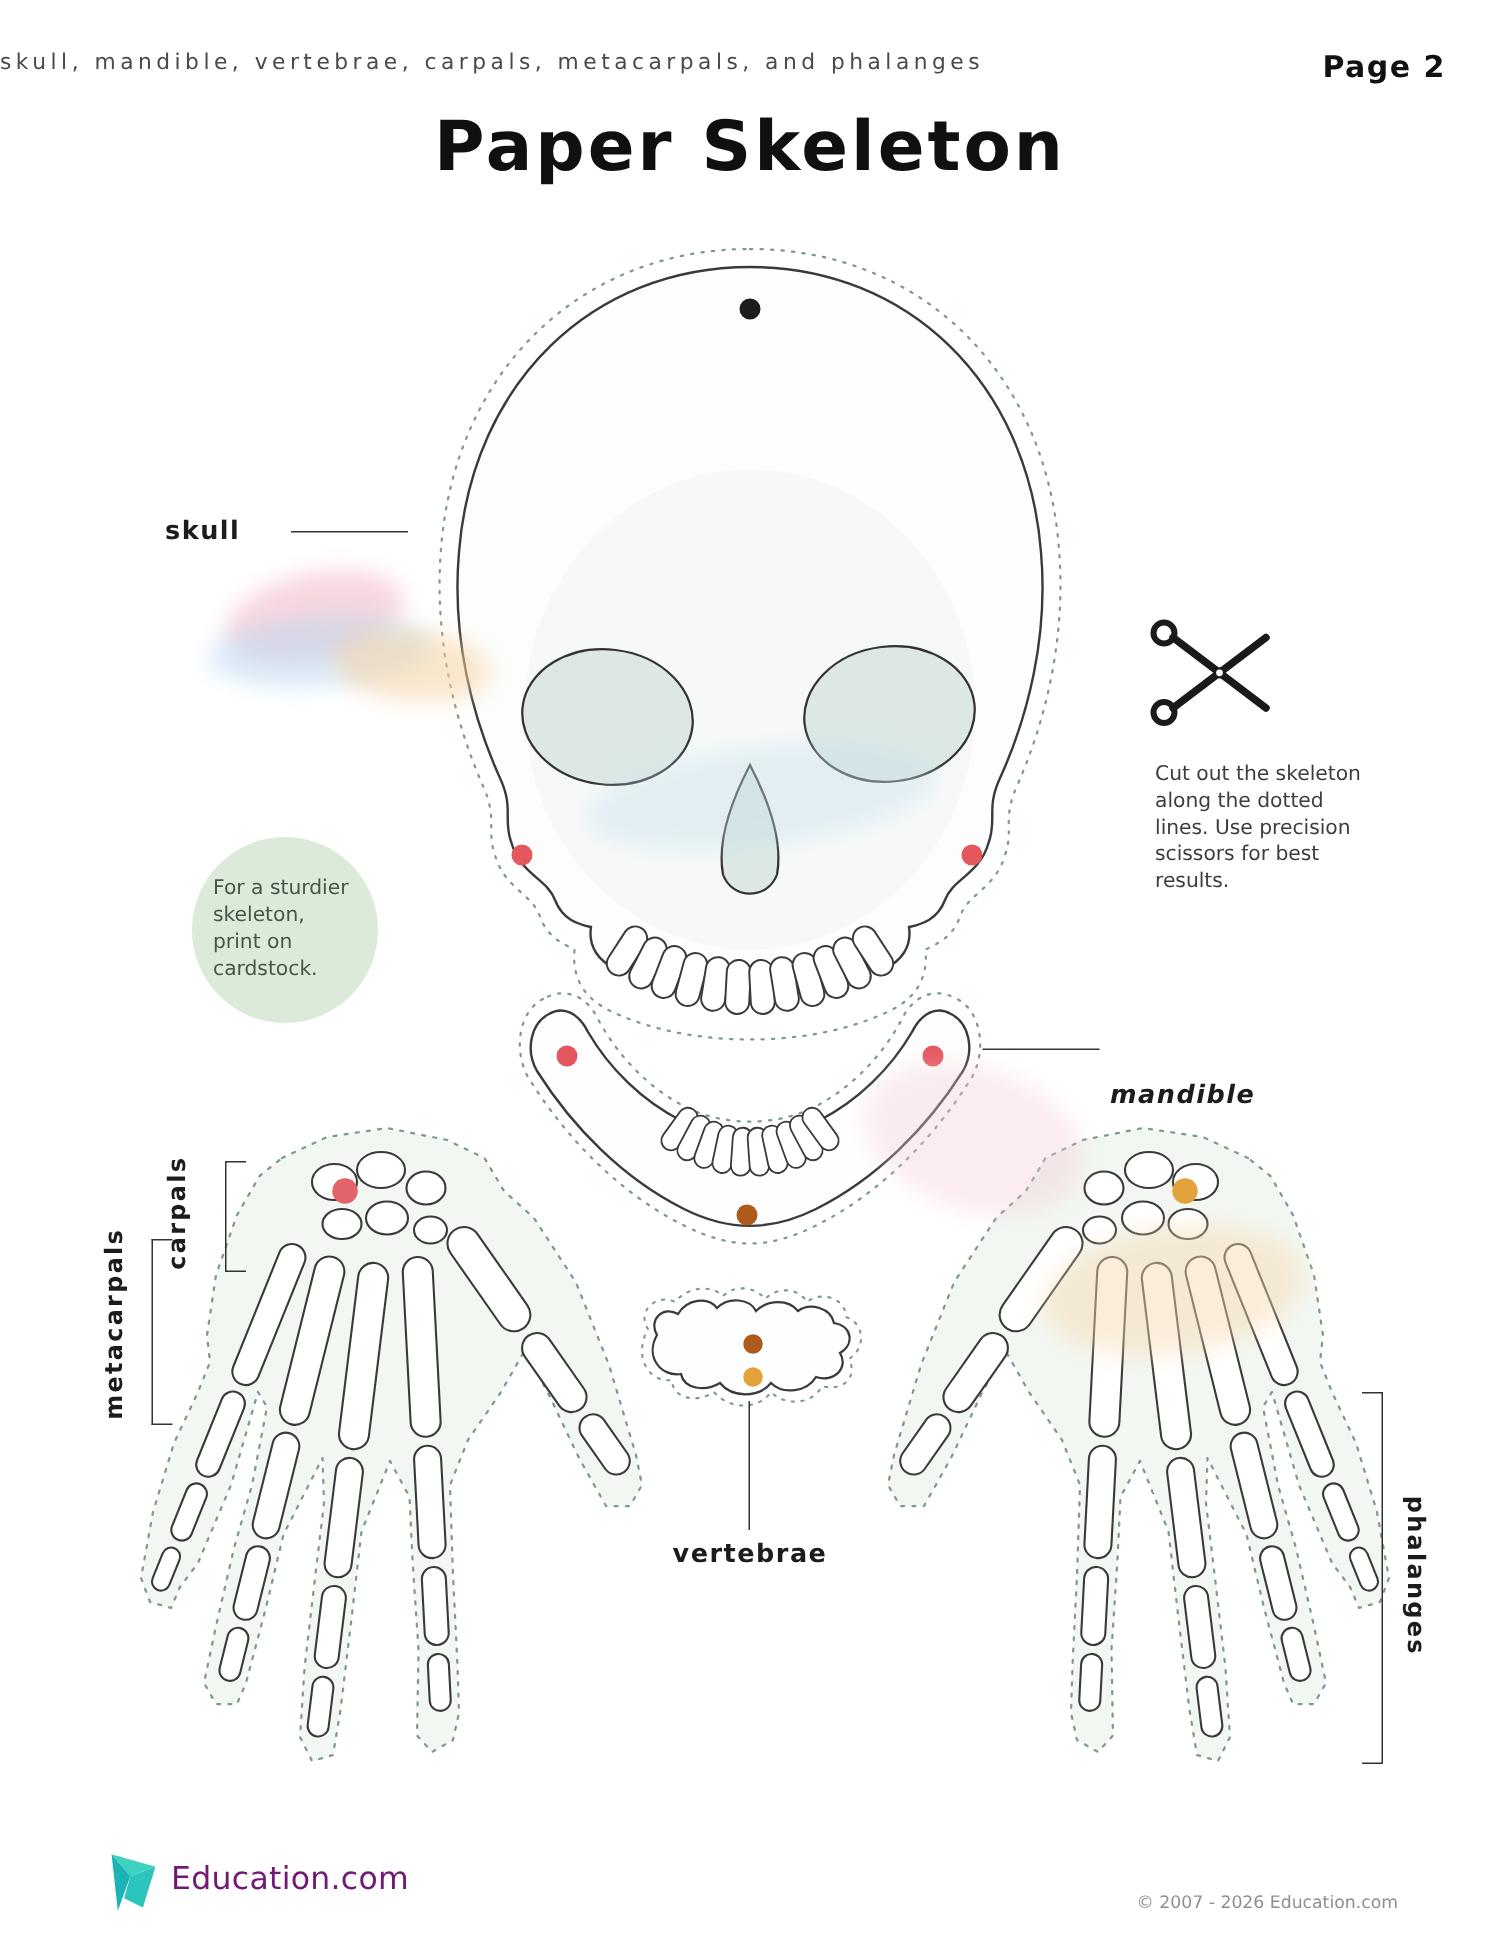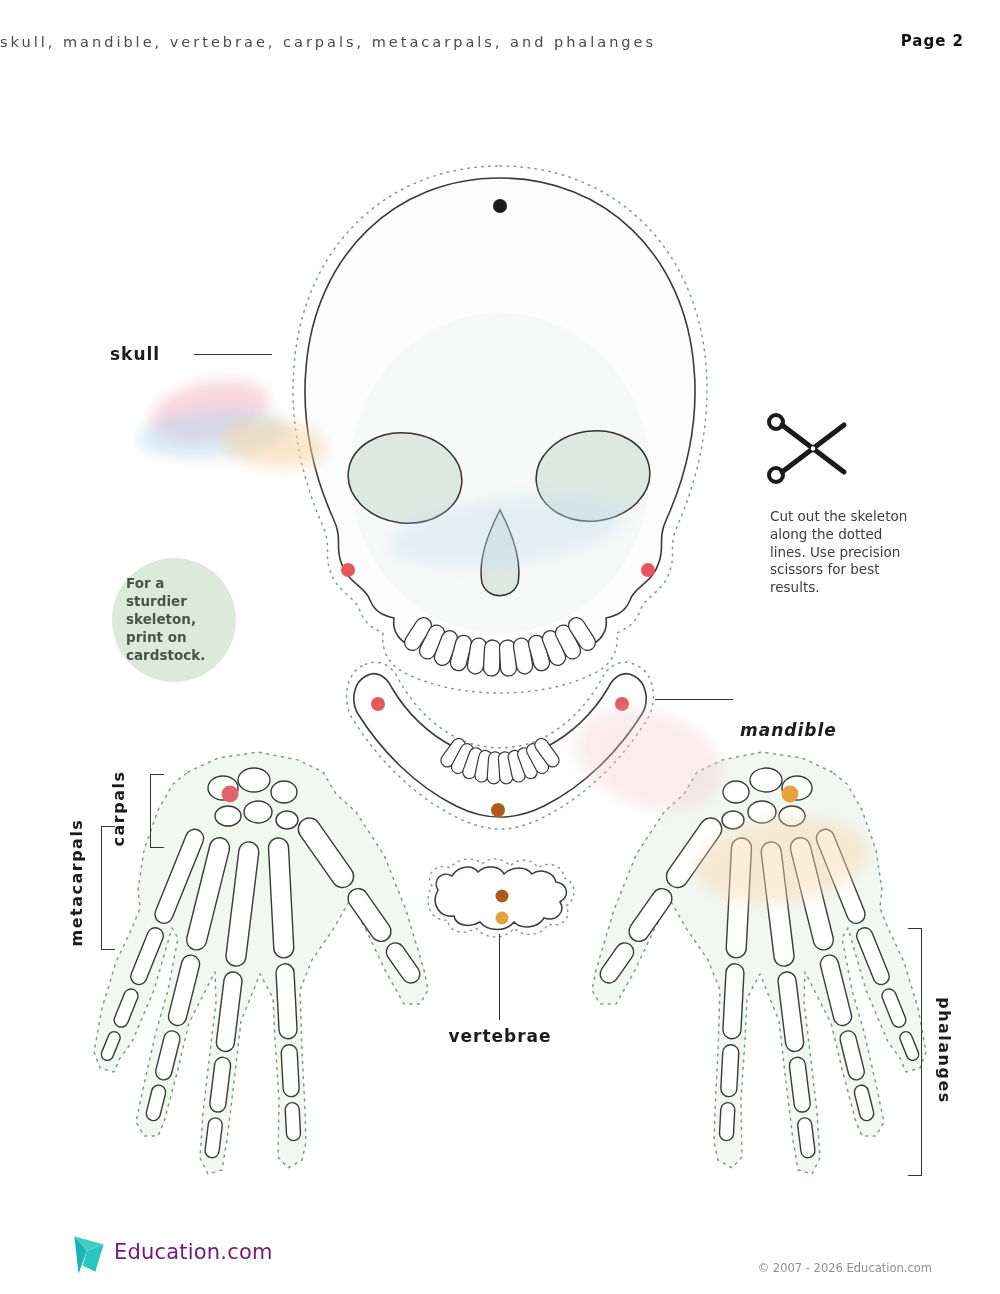--- a/index.html
+++ b/index.html
@@ -1,49 +1,50 @@
 <!DOCTYPE html>
 <html><head>
 <meta charset="utf-8">
 <style>
   html,body{margin:0;padding:0;background:#fff;}
   .page{position:relative;width:1000px;height:1294px;background:#ffffff;overflow:hidden;
         font-family:"DejaVu Sans","Liberation Sans",sans-serif;color:#222;}
   .abs{position:absolute;}
   
   .subtitle{top:34px;left:0;width:100%;text-align:left;font-size:14.5px;letter-spacing:3px;color:#4a4a4a;}
-  .pagenum{top:32px;right:36px;font-size:15px;font-weight:bold;letter-spacing:1px;color:#111;}
+  .pagenum{top:32px;right:36px;font-size:20px;font-weight:bold;letter-spacing:1px;color:#111;}
   .title{top:70px;left:0;width:100%;text-align:center;font-size:46px;font-weight:700;letter-spacing:2px;color:#101010;}
   
   .wc{border-radius:50%;filter:blur(7px);z-index:3;pointer-events:none;}
   
   .lbl{font-weight:bold;font-size:17px;letter-spacing:1px;color:#1c1c1c;z-index:4;}
   .vlbl{font-weight:bold;font-size:16px;letter-spacing:1.5px;color:#1c1c1c;z-index:4;text-align:center;}
   .hline{border-top:1.6px solid #333;height:0;z-index:4;}
   .vline{border-left:1.6px solid #333;width:0;z-index:4;}
   .bracket-l{border-left:1.6px solid #333;border-top:1.6px solid #333;border-bottom:1.6px solid #333;z-index:4;}
   .bracket-r{border-right:1.6px solid #333;border-top:1.6px solid #333;border-bottom:1.6px solid #333;z-index:4;}
   
-  .cardstock{left:112px;top:558px;width:124px;height:124px;border-radius:50%;background:#dcead9;
-             display:flex;align-items:center;justify-content:center;z-index:2;font-weight:bold;}
+  .cardstock{left:128px;top:558px;width:124px;height:124px;border-radius:50%;background:#dcead9;
+             display:flex;align-items:center;justify-content:center;z-index:2;}
   .cardstock span{display:block;width:96px;font-size:13.5px;line-height:1.32;color:#49544b;}
   .cutnote{left:770px;top:508px;width:142px;font-size:13.5px;line-height:1.32;color:#3d3d3d;z-index:4;}
   
   .brand{left:114px;top:1240px;font-size:21px;color:#701a75;font-weight:500;letter-spacing:.2px;z-index:4;}
   .resources{right:68px;top:1238px;font-size:15.5px;color:#1e1e1e;z-index:4;}
   .copyright{right:68px;top:1261px;font-size:11.5px;color:#8f8f8f;z-index:4;}
   svg{position:absolute;z-index:2;overflow:visible;}
 </style>
 </head>
 <body>
 
 <div class="page">
 
   <div class="abs subtitle">skull, mandible, vertebrae, carpals, metacarpals, and phalanges</div>
   <div class="abs pagenum">Page 2</div>
+  <div class="abs title">Paper Skeleton</div>
 
   <div class="abs wc" style="left:150px;top:382px;width:120px;height:58px;background:#f2afc0;opacity:.5;transform:rotate(-12deg);"></div>
   <div class="abs wc" style="left:138px;top:410px;width:150px;height:48px;background:#b7d7ee;opacity:.5;transform:rotate(-4deg);"></div>
   <div class="abs wc" style="left:222px;top:420px;width:105px;height:48px;background:#f6d3a4;opacity:.55;transform:rotate(6deg);"></div>
   <div class="abs wc" style="left:390px;top:498px;width:235px;height:66px;background:#c6deee;opacity:.4;transform:rotate(-7deg);"></div>
   <div class="abs wc" style="left:575px;top:712px;width:150px;height:95px;background:#f3c9d3;opacity:.35;transform:rotate(18deg);"></div>
   <div class="abs wc" style="left:695px;top:818px;width:175px;height:85px;background:#f7d9ae;opacity:.45;transform:rotate(-8deg);"></div>
 
   <svg style="left:275px;top:163px;" width="450" height="532" viewBox="0 0 450 532">
     <path d="M225,3 C338,3 422,84 431,203 C436,264 421,320 403,361 C393,383 401,390 395,407 C389,429 370,433 365,448 C360,462 350,466 342,470 C344,492 333,503 320,510 C290,525 255,530 225,530 C195,530 160,525 130,510 C117,503 106,492 108,470 C100,466 90,462 85,448 C80,433 61,429 55,407 C49,390 57,383 47,361 C29,320 14,264 19,203 C28,84 112,3 225,3 Z" fill="none" stroke="#7e9a8e" stroke-width="1.5" stroke-dasharray="1.5 5.5" stroke-linecap="round"></path>

